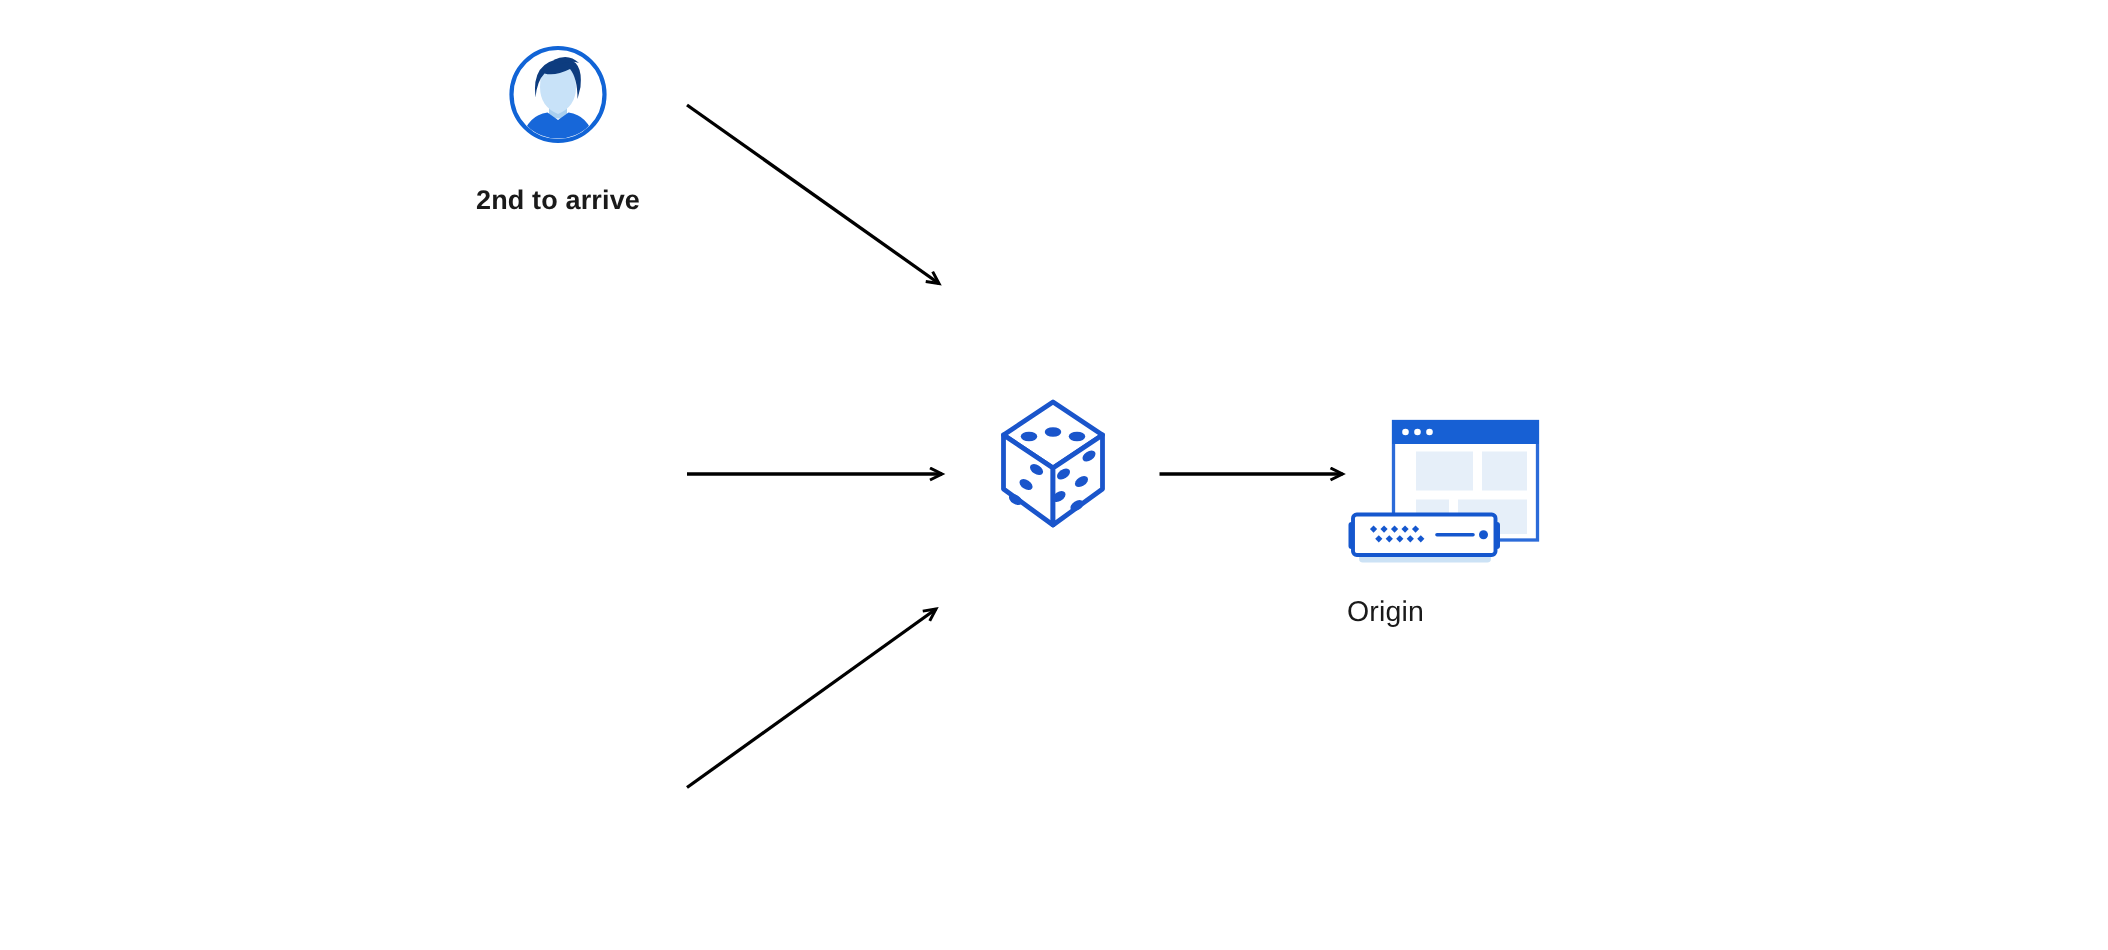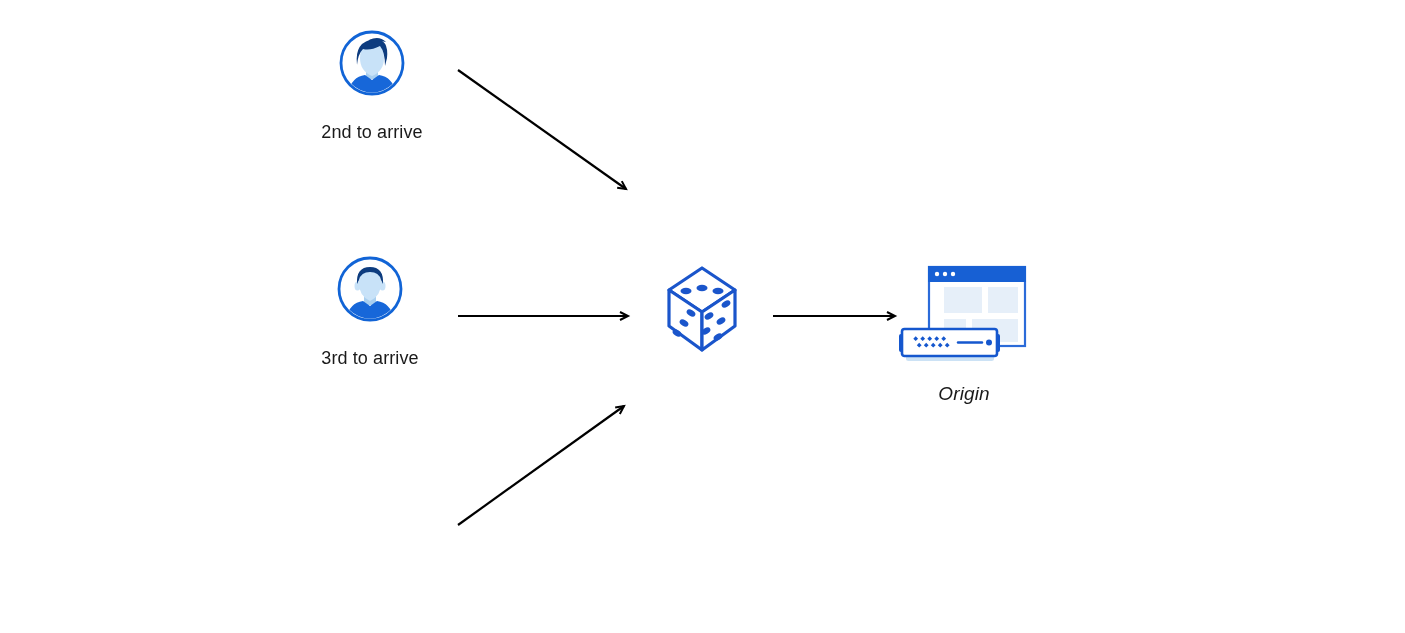--- a/index.html
+++ b/index.html
@@ -7,36 +7,36 @@
     width:1405px;height:633px;
     background:#ffffff;
     font-family:"Liberation Sans", sans-serif;
     overflow:hidden;
   }
   .canvas{position:relative;width:1405px;height:633px;background:var(--page-bg,#fff);}
 
   .arrows{position:absolute;left:0;top:0;pointer-events:none;}
 
   .node{position:absolute;}
-  .client{width:160px;text-align:center;}
+  .client{width:160px;text-align:center;font-weight:bold;}
   .client .avatar{display:inline-block;width:66px;height:66px;}
   .node-label{
     margin-top:21px;
     font-size:18px;
     line-height:22px;
     color:var(--text,#1a1a1a);
     letter-spacing:0.1px;
   }
   #client-2nd{left:292px;top:30px;}
   #client-3rd{left:290px;top:256px;}
   #client-1st{left:292px;top:484px;}
 
   #dice-node{left:666px;top:265px;width:72px;height:88px;}
 
-  #origin-node{left:898px;top:264px;width:132px;text-align:center;font-style:italic;}
+  #origin-node{left:898px;top:278px;width:132px;}
   #origin-node .node-label{margin-top:13px;font-size:19px;}
 
   
   .ring{fill:#ffffff;stroke:var(--avatar-ring,#1164D6);stroke-width:2.8px;}
   .skin{fill:var(--avatar-skin,#C8E2F8);}
   .skin-shade{fill:var(--avatar-skin-shade,#A9CFEF);}
   .shirt{fill:var(--avatar-shirt,#1767D9);}
   .hair{fill:var(--avatar-hair,#0D3C7F);}
 
   
@@ -82,37 +82,20 @@
         <path class="skin-shade" d="M27 36 h12 v13 h-12 Z"></path>
         <path class="skin" d="M21 28 Q21 12 33 12 Q45 12 45 28 Q45 41 33 46 Q21 41 21 28 Z"></path>
         <path class="shirt" d="M8 67 Q11 47 26 45 L33 50 L40 45 Q55 47 58 67 Z"></path>
         <path class="hair" d="M18 35 Q15 11 36 9 Q50 9 48 28 L46 36 Q46 22 41 16 Q31 21 24 19 Q19 24 18 35 Z"></path>
         <path class="hair" d="M30 10 Q40 5 47 12 Q41 10 34 13 Z"></path>
       </g>
     </svg>
     <div class="node-label">2nd to arrive</div>
   </div>
 
-  <div class="node client" id="client-3rd">
-    <svg class="avatar" viewBox="0 0 66 66">
-      <clipPath id="clip-b">
-          <circle cx="33" cy="33" r="29.4"></circle>
-        </clipPath>
-      <circle class="ring" cx="33" cy="33" r="31"></circle>
-      <g clip-path="url(#clip-b)">
-        <path class="skin-shade" d="M27 36 h12 v13 h-12 Z"></path>
-        <ellipse class="skin" cx="20.5" cy="30" rx="3" ry="4.5"></ellipse>
-        <ellipse class="skin" cx="45.5" cy="30" rx="3" ry="4.5"></ellipse>
-        <path class="skin" d="M22 27 Q22 13 33 13 Q44 13 44 27 Q44 40 33 45 Q22 40 22 27 Z"></path>
-        <path class="shirt" d="M8 67 Q11 47 26 45 L33 50 L40 45 Q55 47 58 67 Z"></path>
-        <path class="hair" d="M20 28 Q19 11 33 11 Q47 11 46 28 L44 24 Q42 16 33 16 Q24 16 22 24 Z"></path>
-      </g>
-    </svg>
-    <div class="node-label">3rd to arrive</div>
-  </div>
 
 
   <div class="node" id="dice-node">
     <svg width="72" height="88" viewBox="0 0 72 88">
       <path class="die-face" d="M36 3 L69 25 L36 47 L3 25 Z"></path>
       <path class="die-face" d="M3 25 L36 47 L36 85 L3 61 Z"></path>
       <path class="die-face" d="M69 25 L36 47 L36 85 L69 61 Z"></path>
 
       <ellipse class="die-pip" cx="20" cy="26" rx="5.5" ry="3.2"></ellipse>
       <ellipse class="die-pip" cx="36" cy="23" rx="5.5" ry="3.2"></ellipse>

